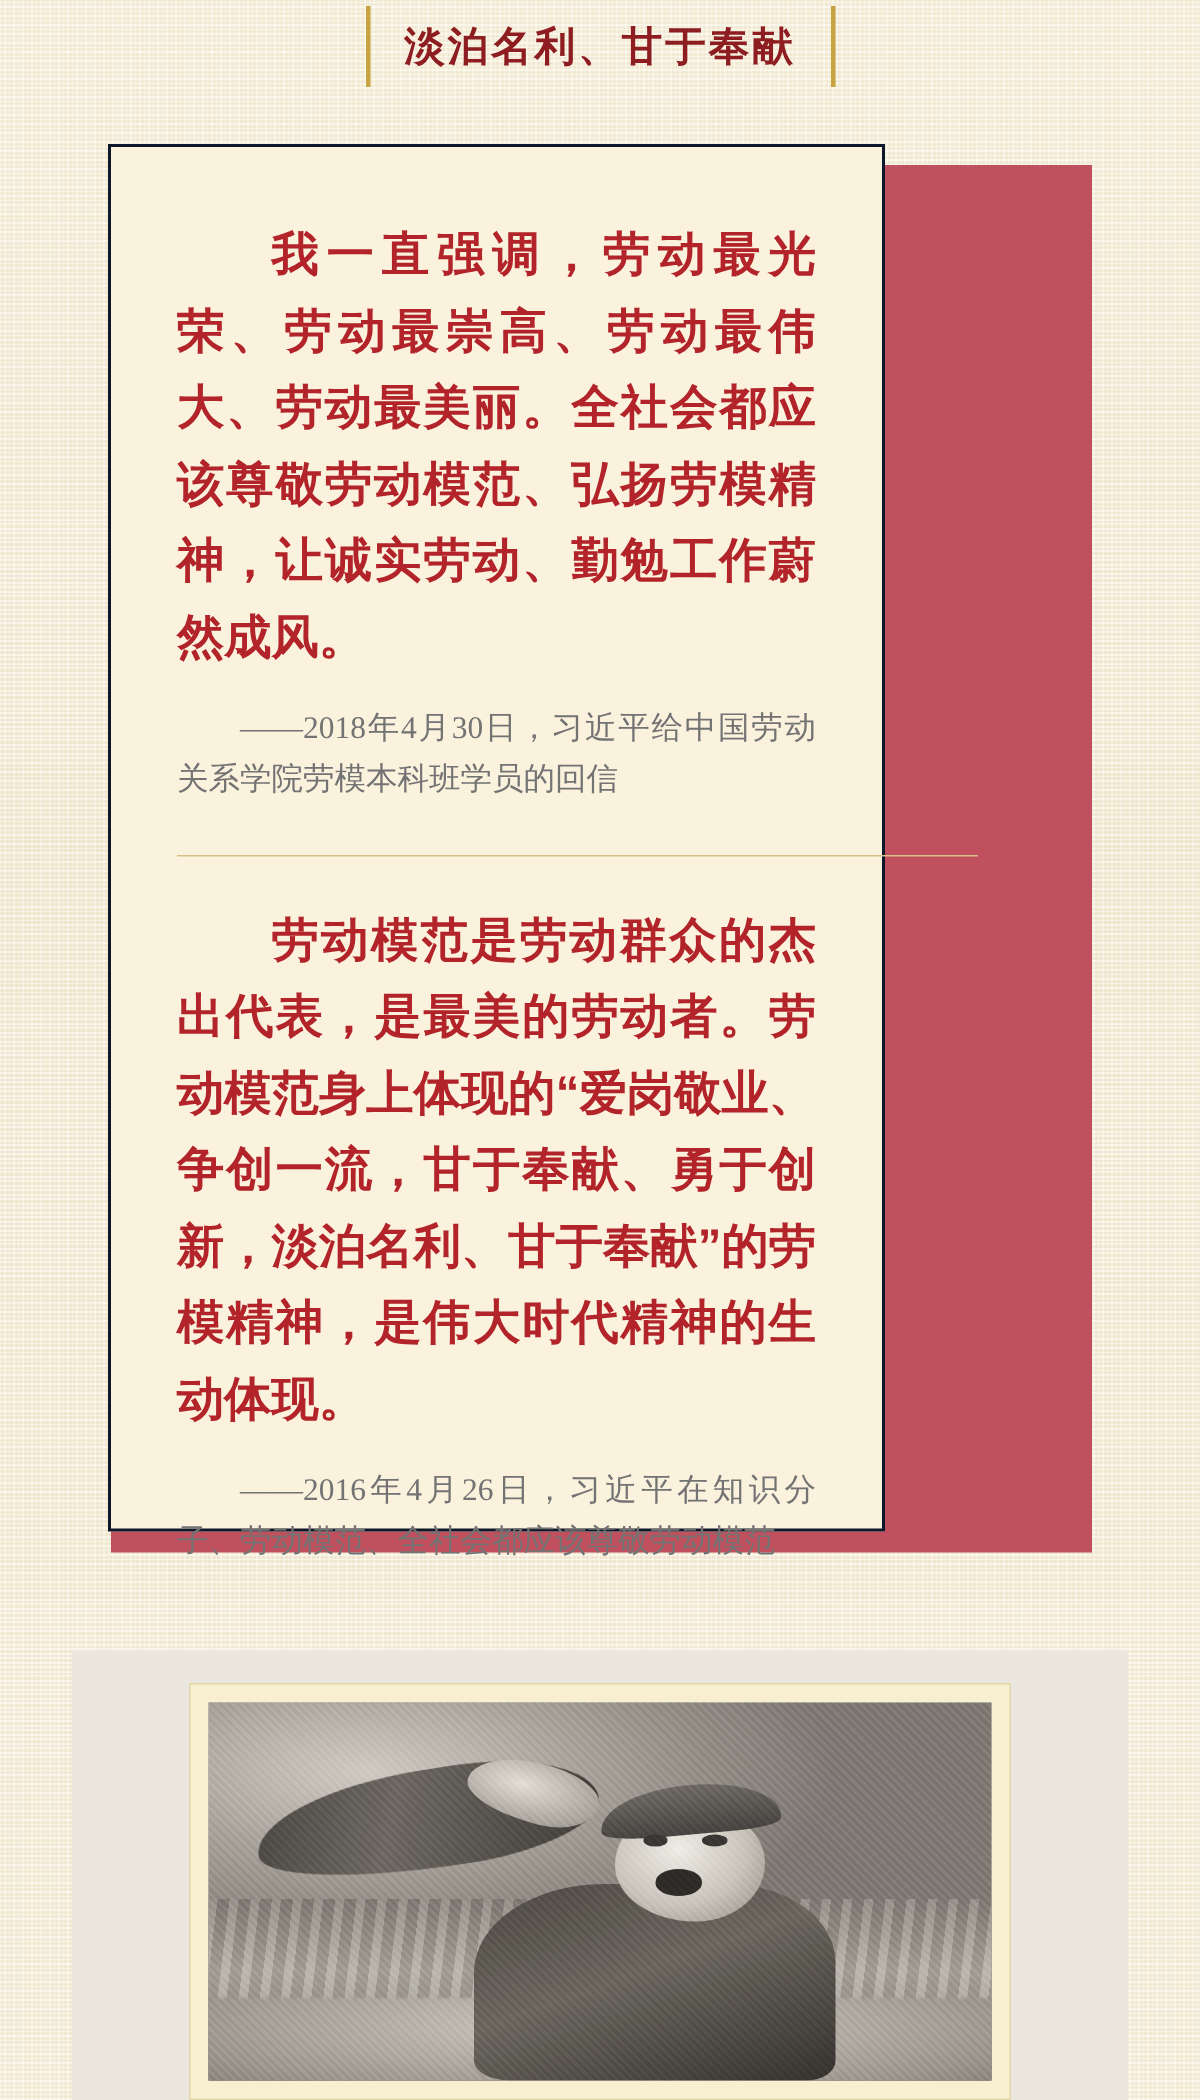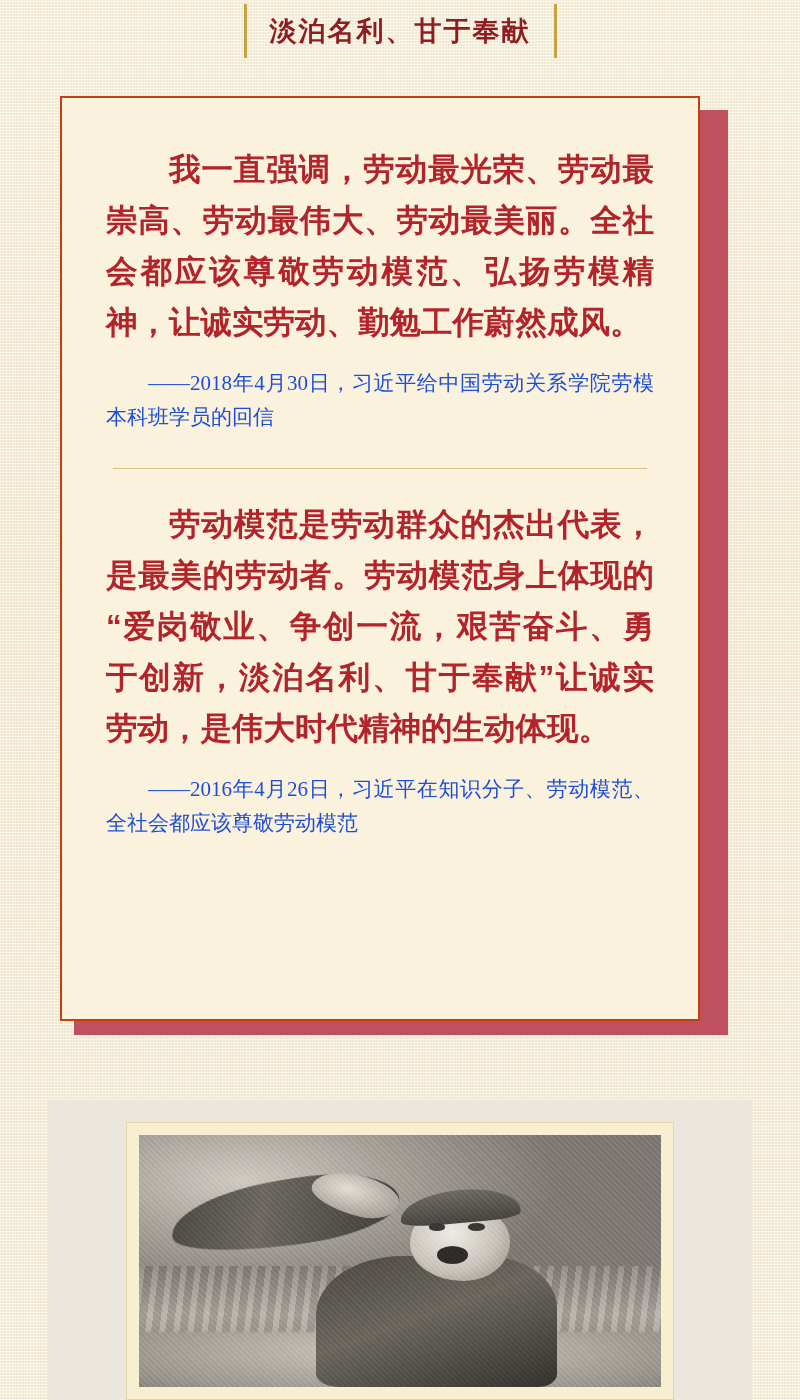--- a/index.html
+++ b/index.html
@@ -66,26 +66,26 @@
   .card-shadow {
     position: absolute;
     left: 74px;
     top: 110px;
     width: 654px;
     height: 925px;
     background: #c0505d;
   }
   .card {
     position: absolute;
-    left: 60px;
+    left: 72px;
     top: 96px;
-    width: 640px;
+    width: 518px;
     height: 925px;
     background: #fbf2de;
-    border: 2px solid #c2410c;
+    border: 2px solid #0f172a;
     box-sizing: border-box;
   }
   .card-body {
     position: absolute;
     left: 0;
     top: 0;
     width: 100%;
     height: 100%;
     box-sizing: border-box;
     padding: 46px 44px 0 44px;
@@ -96,21 +96,21 @@
     font-size: 31.5px;
     font-weight: bold;
     line-height: 1.62;
     text-align: justify;
     text-justify: inter-ideograph;
     text-indent: 2em;
     margin: 0;
     font-family: "Liberation Sans", sans-serif;
   }
   .attribution {
-    color: #1d4ed8;
+    color: #737373;
     font-size: 21px;
     line-height: 1.62;
     margin: 18px 0 0 0;
     text-indent: 2em;
     font-family: "Liberation Serif", serif;
     text-align: justify;
   }
   .divider {
     width: 534px;
     height: 1px;
@@ -231,21 +231,21 @@
 <div class="card-shadow"></div>
 
 <div class="card">
   <div class="card-body">
 
     <p class="quote-text">我一直强调，劳动最光荣、劳动最崇高、劳动最伟大、劳动最美丽。全社会都应该尊敬劳动模范、弘扬劳模精神，让诚实劳动、勤勉工作蔚然成风。</p>
     <p class="attribution">——2018年4月30日，习近平给中国劳动关系学院劳模本科班学员的回信</p>
 
     <div class="divider"></div>
 
-    <p class="quote-text block-2">劳动模范是劳动群众的杰出代表，是最美的劳动者。劳动模范身上体现的“爱岗敬业、争创一流，艰苦奋斗、勇于创新，淡泊名利、甘于奉献”让诚实劳动，是伟大时代精神的生动体现。</p>
+    <p class="quote-text block-2">劳动模范是劳动群众的杰出代表，是最美的劳动者。劳动模范身上体现的“爱岗敬业、争创一流，甘于奉献、勇于创新，淡泊名利、甘于奉献”的劳模精神，是伟大时代精神的生动体现。</p>
     <p class="attribution">——2016年4月26日，习近平在知识分子、劳动模范、全社会都应该尊敬劳动模范</p>
 
   </div>
 </div>
 
 <div class="photo-wrap">
   <div class="photo-frame">
     <div class="photo">
       <div class="ph-sky"></div>
       <div class="ph-mud"></div>

